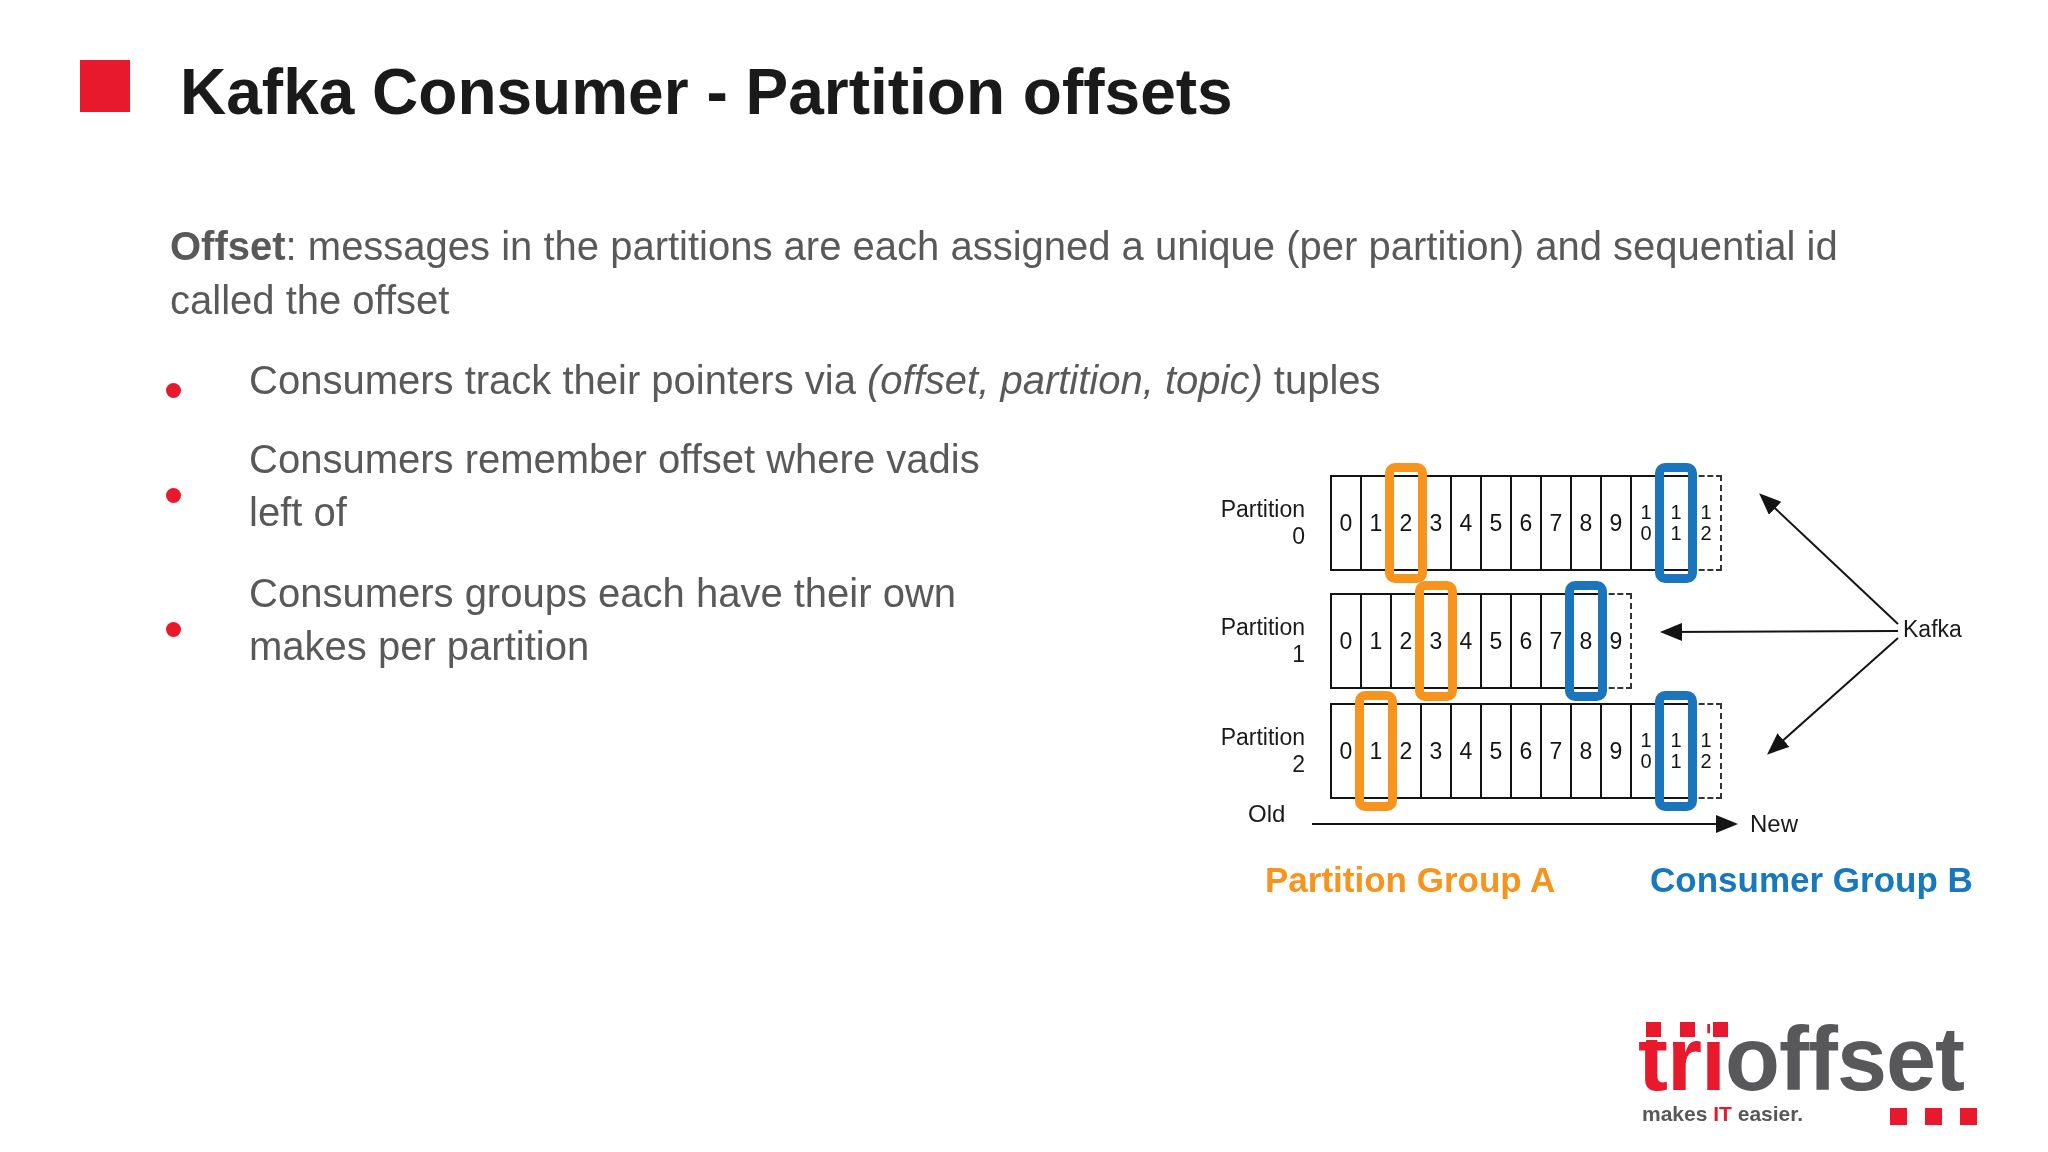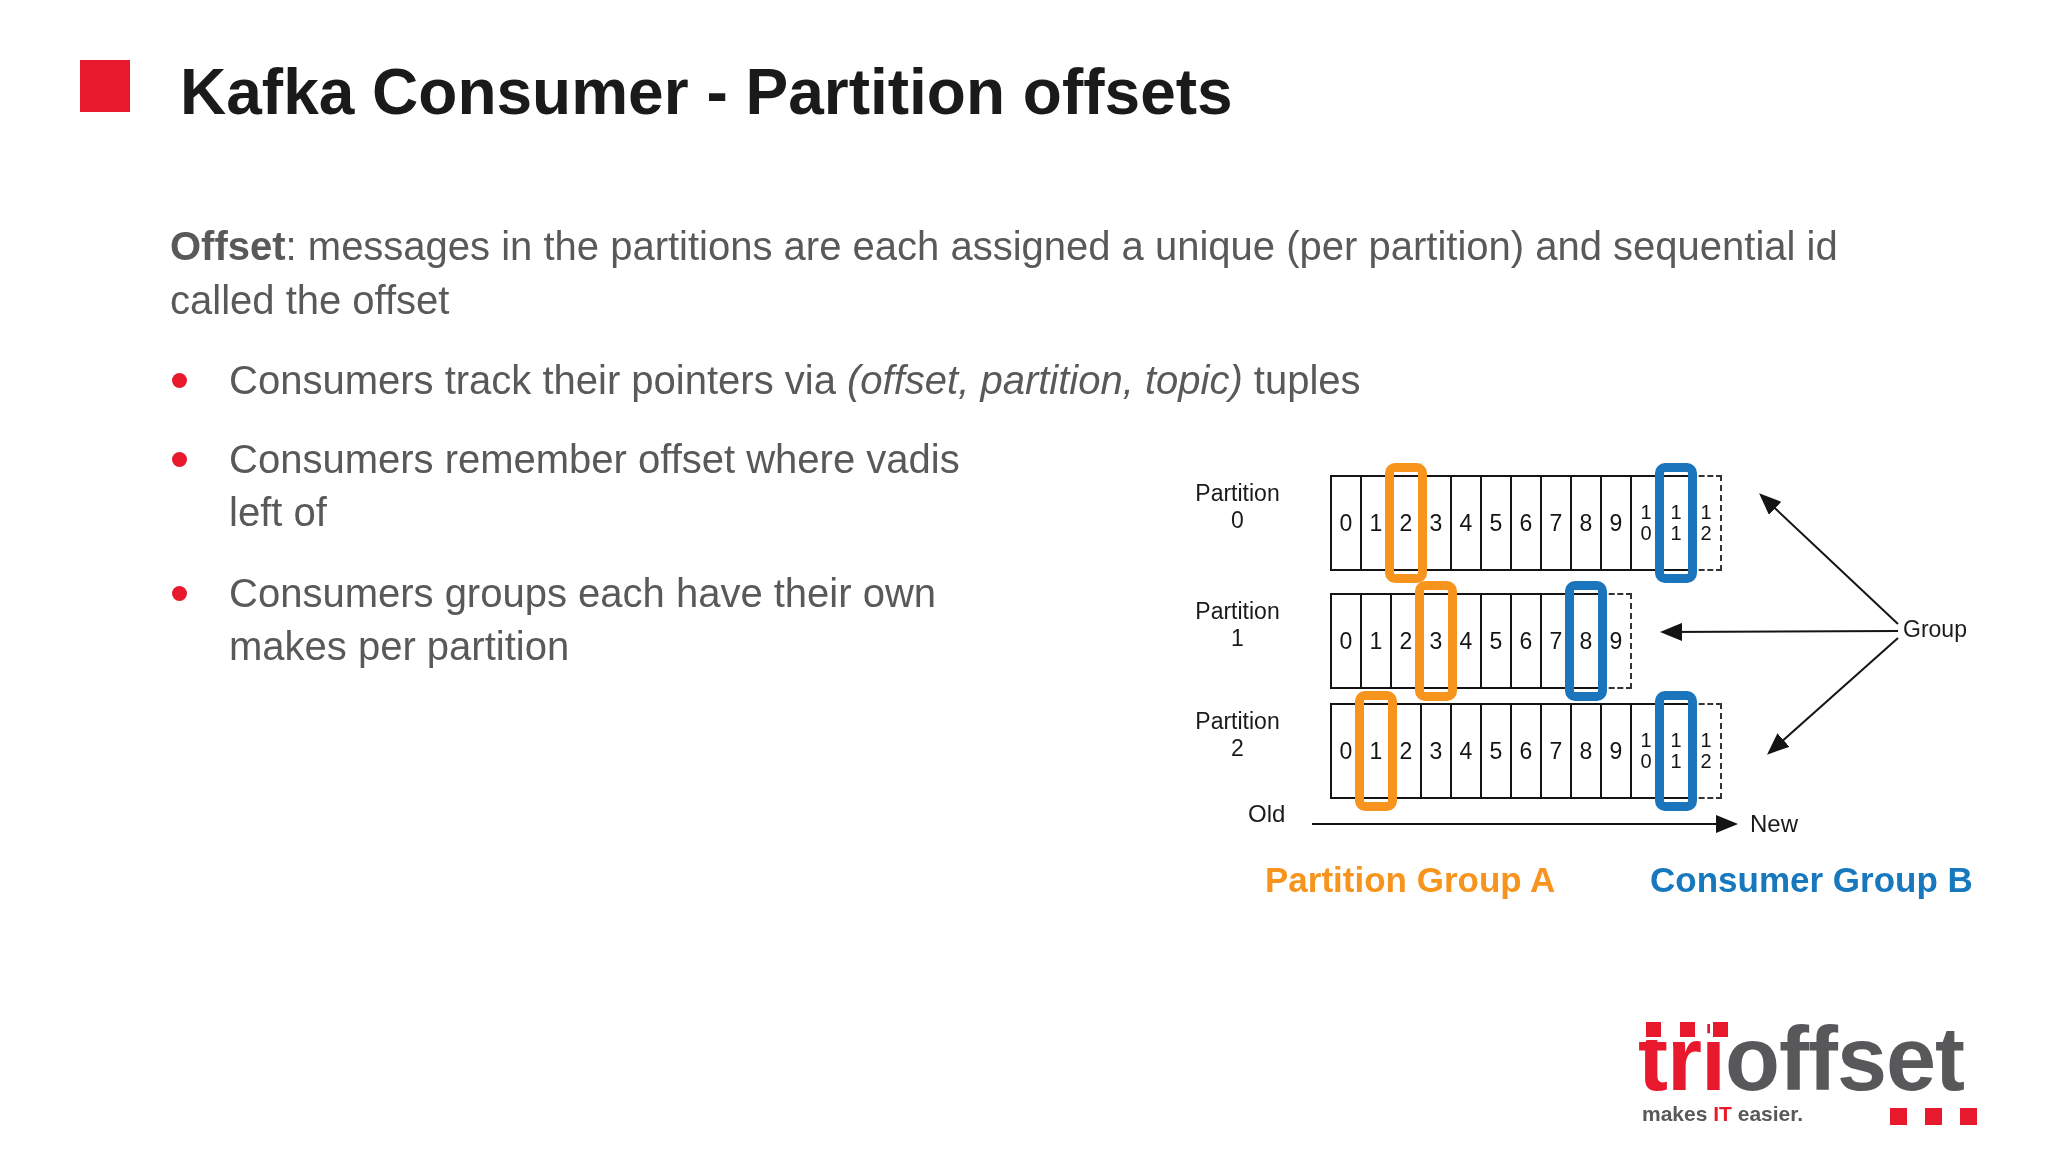--- a/index.html
+++ b/index.html
@@ -8,31 +8,31 @@
 
   
   .title-square{position:absolute;left:80px;top:60px;width:50px;height:52px;background:var(--red);}
   .title{position:absolute;left:168px;top:42px;font-size:64px;line-height:76px;color:#1a1a1a;white-space:nowrap;}
 
   
   .intro{position:absolute;left:170px;top:219px;width:1700px;font-size:40px;line-height:54px;color:#595959;}
   .intro .b{font-weight:bold;}
 
   
-  .bullet{position:absolute;left:164px;display:flex;align-items:flex-start;}
+  .bullet{position:absolute;left:158px;display:flex;align-items:center;gap:26px;}
   .dot{flex:none;width:15px;height:15px;border-radius:50%;background:var(--red);margin:19px 0 0 8px;}
   .btxt{margin-left:42px;font-size:40px;line-height:53px;color:#595959;}
   .b1{top:354px}.b1 .btxt{width:1450px}
   .b2{top:433px}.b2 .btxt{width:745px}
   .b3{top:567px}.b3 .btxt{width:745px}
 
   
   .diagram{position:absolute;left:1150px;top:440px;width:900px;height:500px;}
   .prow{position:absolute;left:0;width:900px;height:96px;}
-  .plabel{position:absolute;left:20px;top:5px;width:135px;text-align:center;font-size:23px;line-height:27px;color:#1a1a1a;}
+  .plabel{position:absolute;left:20px;top:21px;width:135px;text-align:right;font-size:23px;line-height:27px;color:#1a1a1a;}
   .strip{position:absolute;left:180px;top:0;height:96px;display:flex;}
   .cell{position:relative;box-sizing:border-box;width:32px;height:96px;border:2px solid #141414;margin-left:-2px;
         display:flex;align-items:center;justify-content:center;font-size:23px;color:#141414;background:#fff;}
   .cell:first-child{margin-left:0;}
   .cell.stack{flex-direction:column;font-size:20px;line-height:21px;}
   .cell.dashed{border-style:dashed;border-color:#333;background:transparent;}
   .hl{position:absolute;left:-7px;right:-7px;top:-14px;bottom:-14px;border:9px solid;border-radius:10px;z-index:3;}
   .hl-a{border-color:var(--orange);}
   .hl-b{border-color:var(--blue);}
   .arrows{position:absolute;left:0;top:0;width:900px;height:500px;}
@@ -168,21 +168,21 @@
         </marker>
       </defs>
       <line x1="748" y1="184" x2="612" y2="56" stroke="#141414" stroke-width="2" marker-end="url(#ah)"></line>
       <line x1="748" y1="191" x2="514" y2="192" stroke="#141414" stroke-width="2" marker-end="url(#ah)"></line>
       <line x1="748" y1="198" x2="620" y2="312" stroke="#141414" stroke-width="2" marker-end="url(#ah)"></line>
       <line x1="162" y1="384" x2="584" y2="384" stroke="#141414" stroke-width="2" marker-end="url(#ah)"></line>
     </svg>
 
     <div class="old-label">Old</div>
     <div class="new-label">New</div>
-    <div class="writes-label">Group</div>
+    <div class="writes-label">Kafka</div>
     <div class="ga" id="ga" style="color: rgb(247, 148, 29);">Partition Group A</div>
     <div class="gb" id="gb" style="color: rgb(23, 120, 190);">Consumer Group B</div>
   </div>
 
   <div class="logo">
     <div class="brand"><span class="tri">tri</span><span class="vadis">offset</span>
       <span class="bsq bsq1"></span>
       <span class="bsq bsq2"></span>
       <span class="bsq bsq3"></span>
     </div>

